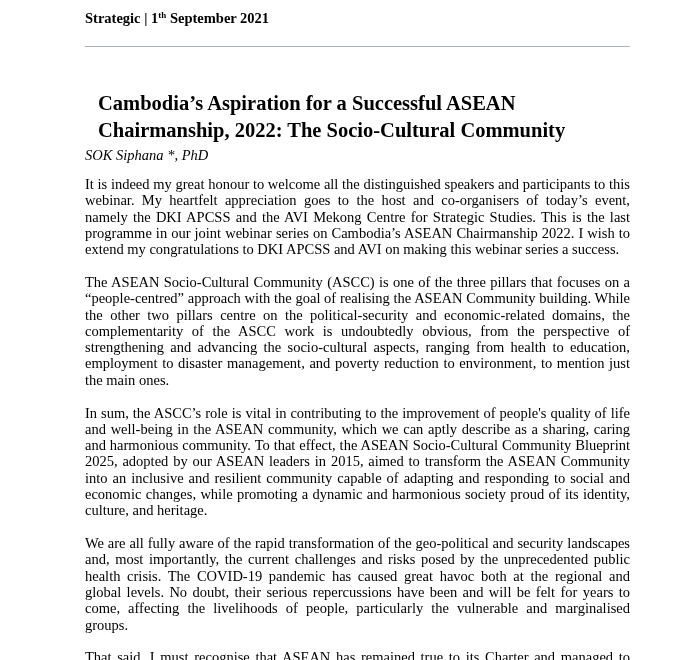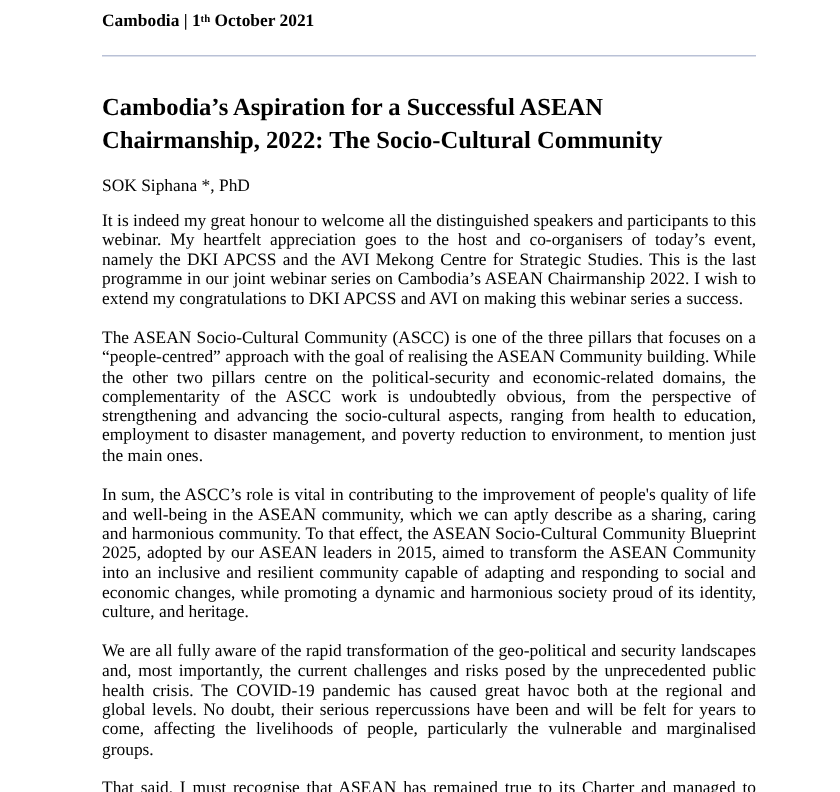--- a/index.html
+++ b/index.html
@@ -1,32 +1,32 @@
 <!DOCTYPE html>
 <html><head>
   <meta charset="utf-8">
   <style>
     html, body { margin: 0; padding: 0; background: #ffffff; }
     body { width: 700px; height: 660px; overflow: hidden; position: relative; font-family: "Liberation Serif", serif; color: #000; }
     .header { position: absolute; left: 85px; top: 9px; font-weight: bold; font-size: 14.5px; line-height: 18px; }
     .header sup { font-size: 9px; vertical-align: top; position: relative; top: -3px; }
     .rule { position: absolute; left: 85px; top: 46px; width: 545px; height: 1px; background: #a9b2cc; }
-    .title { position: absolute; left: 85px; top: 77px; width: 545px; font-weight: bold; font-size: 20.5px; line-height: 27px; margin: 0; }
-    .author { position: absolute; left: 85px; top: 146px; font-size: 14.5px; line-height: 18px; }
+    .title { position: absolute; left: 85px; top: 77px; width: 545px; font-weight: bold; font-size: 20.5px; line-height: 27px; margin: 13px; }
+    .author { position: absolute; left: 85px; top: 146px; font-style: italic; font-size: 14.5px; line-height: 18px; }
     .body { position: absolute; left: 85px; top: 176px; width: 545px; font-size: 14.5px; line-height: 16.3px; }
     .body p { margin: 0 0 16.5px 0; text-align: justify; }
   </style>
 </head>
 <body>
 
 <div class="header">
-  <span>Cambodia</span>
+  <span>Strategic</span>
   <span>|</span>
   <span>1</span><sup>th</sup>
-  <span>October 2021</span>
+  <span>September 2021</span>
 </div>
 
 <div class="rule"></div>
 
 <h1 class="title">Cambodia’s Aspiration for a Successful ASEAN Chairmanship, 2022: The Socio-Cultural Community</h1>
 
 <div class="author">SOK Siphana *, PhD</div>
 
 <div class="body">
   <p>It is indeed my great honour to welcome all the distinguished speakers and participants to this webinar. My heartfelt appreciation goes to the host and co-organisers of today’s event, namely the DKI APCSS and the AVI Mekong Centre for Strategic Studies. This is the last programme in our joint webinar series on Cambodia’s ASEAN Chairmanship 2022. I wish to extend my congratulations to DKI APCSS and AVI on making this webinar series a success.</p>

